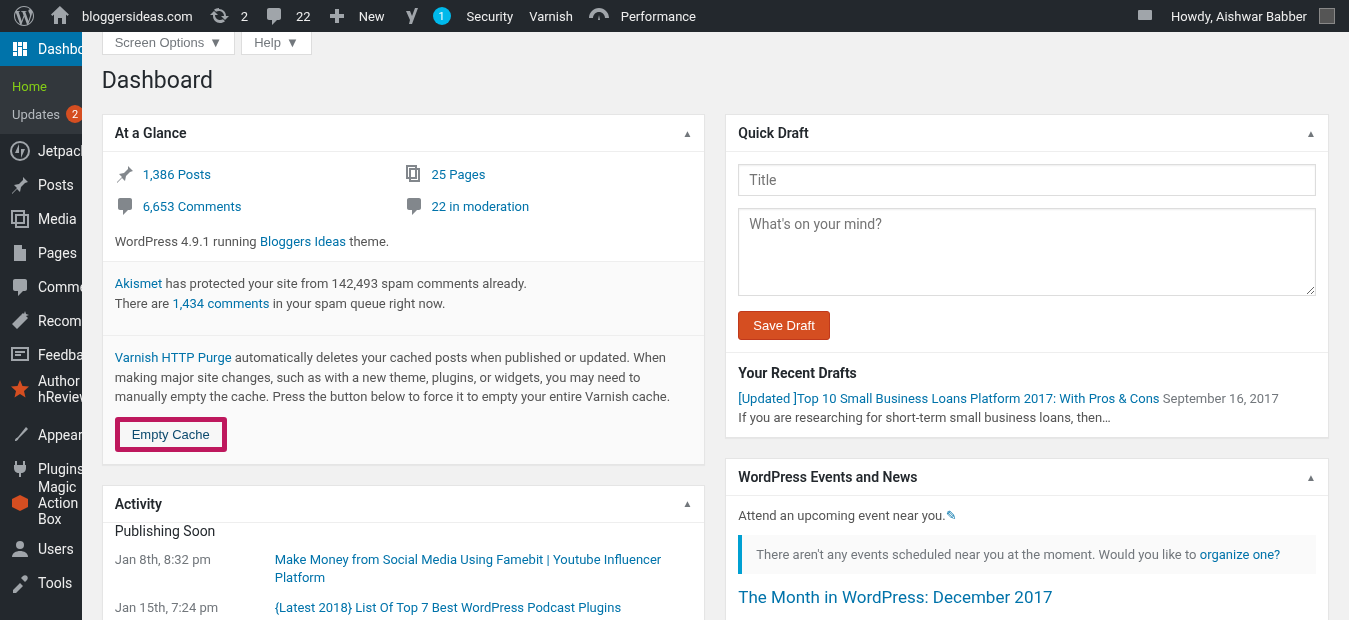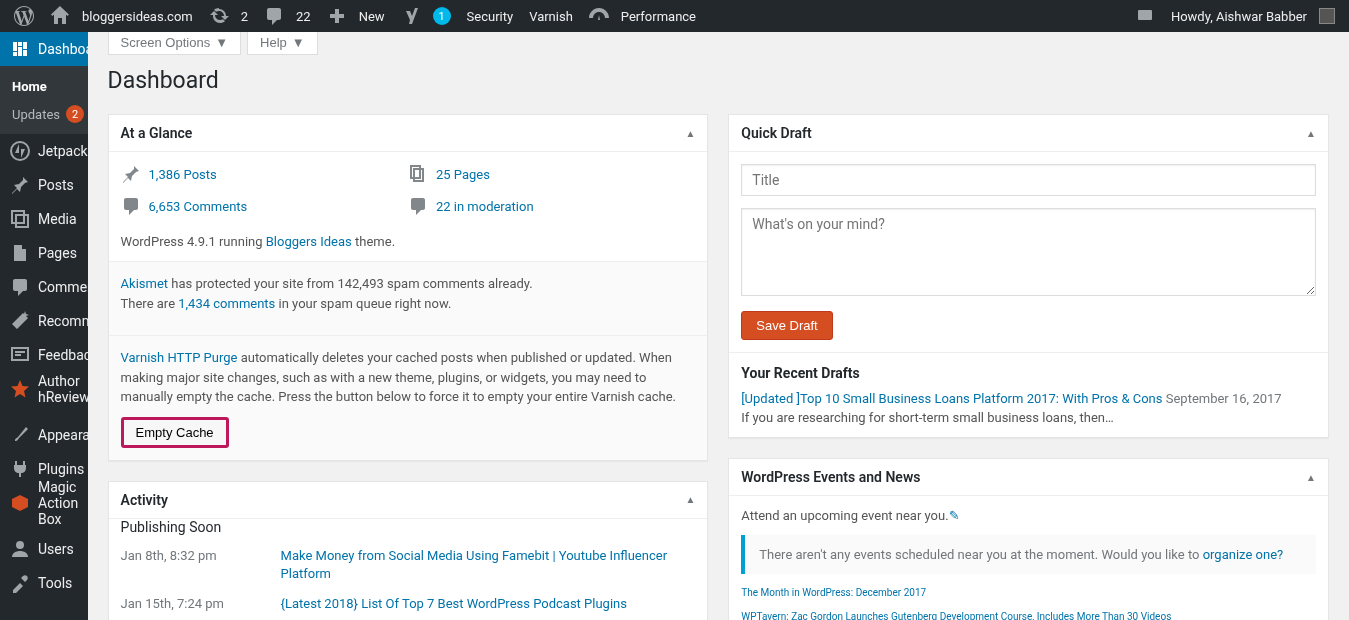--- a/index.html
+++ b/index.html
@@ -14,21 +14,21 @@
 .ab-badge{background:#00b9eb;color:#fff;border-radius:10px;min-width:18px;height:18px;display:inline-flex;align-items:center;justify-content:center;font-size:11px;padding:0 5px}
 .avatar{width:16px;height:16px;background:#555;border:1px solid #888}
 
 
 #adminmenu{width:160px;background:#23282d;color:#eee;height:588px;overflow:hidden;font-size:14px}
 .menu-item{display:flex;align-items:center;height:34px;padding:0 10px;color:#eee;gap:8px;position:relative}
 .menu-item.current{background:#0073aa;color:#fff}
 .menu-item.current::after{content:"";position:absolute;right:-8px;top:9px;border:8px solid transparent;border-right-color:#f1f1f1}
 .submenu{background:#32373c;padding:6px 0}
 .submenu .sub{display:flex;align-items:center;height:28px;padding:0 12px;color:#b4b9be;font-size:13px;gap:6px}
-.submenu .sub.current{color:#ffffff;font-weight:700}
+.submenu .sub.current{color:#84cc16;font-weight:400}
 .m-ico{width:20px;height:20px;display:flex;align-items:center;justify-content:center}
 .m-ico svg{fill:#a0a5aa;width:20px;height:20px}
 .menu-item.current .m-ico svg{fill:#fff}
 .count{background:#d54e21;color:#fff;border-radius:10px;min-width:18px;height:18px;display:inline-flex;align-items:center;justify-content:center;font-size:11px;padding:0 5px}
 
 
 #wpbody{margin-left:0;padding:0;height:588px;overflow:auto;background:#f1f1f1}
 #wrap{display:flex}
 #content{flex:1;padding:0 20px 20px 20px}
 .screen-meta{display:flex;gap:6px;margin:0 -20px 0 0}
@@ -44,42 +44,42 @@
 .inside{padding:12px}
 .inside.np{padding:0}
 .sub-block{padding:12px;border-top:1px solid #eee;background:#fafafa;font-size:13px;color:#555}
 .sub-block p{margin-bottom:10px;line-height:1.5}
 
 .glance{display:flex;flex-wrap:wrap;padding:12px 12px 6px}
 .glance .gi{width:50%;display:flex;align-items:center;gap:8px;margin-bottom:12px;color:#0073aa}
 .glance .gi .ico{fill:#82878c;width:20px;height:20px}
 .ver{padding:0 12px 12px;font-size:13px;color:#555}
 
-.button{display:inline-block;padding:5px 12px;border:3px solid #be185d;background:#f7f7f7;border-radius:3px;color:#000000;cursor:pointer;font-size:13px}
+.button{display:inline-block;padding:5px 12px;border:5px solid #be185d;background:#f7f7f7;border-radius:3px;color:#0c4a6e;cursor:pointer;font-size:13px}
 .button-primary{background:#d54e21;border:1px solid #c0391c;color:#fff;border-radius:3px;padding:6px 14px;cursor:pointer;font-size:13px}
 
 input.wide,textarea.wide{width:100%;border:1px solid #ddd;padding:7px 10px;font-size:14px;font-family:inherit;box-shadow:inset 0 1px 2px rgba(0,0,0,.07)}
 textarea.wide{height:88px;resize:vertical;margin-top:12px}
 
 .act-h{padding:0 12px 0;font-size:14px;color:#23282d}
 .act-list{padding:6px 12px 12px}
 .act-row{display:flex;padding:6px 0;font-size:13px;line-height:1.4}
 .act-date{width:160px;color:#72777c}
 .act-title{flex:1;color:#0073aa}
 
 .drafts{padding:12px;border-top:1px solid #eee}
 .drafts h3{font-size:14px;font-weight:700;color:#23282d;margin-bottom:10px}
 .dr-row{font-size:13px;margin-bottom:4px}
 .dr-date{color:#72777c}
 .dr-ex{color:#555;font-size:13px}
 
 .ev-head{padding:12px;font-size:13px;color:#555;display:flex;align-items:center;gap:0}
 .ev-none{padding:12px 12px 12px 14px;border-left:4px solid #00a0d2;font-size:13px;color:#72777c;background:#fafafa;margin:0 12px 12px}
 .news{padding:0 12px 12px}
-.news .nw{margin-bottom:10px;font-size:10px;line-height:1.4}
+.news .nw{margin-bottom:10px;font-size:17px;line-height:1.4}
 </style>
 </head>
 <body>
 
 <div id="adminbar">
   <div class="left">
     <a class="ab-item">
         <span class="ab-ico">
           <svg viewBox="0 0 20 20">
             <path d="M10 0C4.5 0 0 4.5 0 10s4.5 10 10 10 10-4.5 10-10S15.5 0 10 0zM1 10c0-1.3.3-2.5.8-3.6l4.3 11.8C3.1 16.8 1 13.6 1 10zm9 9c-.9 0-1.7-.1-2.5-.4l2.7-7.8 2.8 7.6c0 .1 0 .1.1.1-1 .3-2 .5-3.1.5zm1.2-13.2c.5 0 1-.1 1-.1.5-.1.4-.8-.1-.7 0 0-1.4.1-2.3.1-.8 0-2.3-.1-2.3-.1-.5-.1-.5.7-.1.7 0 0 .5.1.9.1l1.3 3.7L7.7 15 4.6 5.8c.5 0 1-.1 1-.1.5-.1.4-.8-.1-.7 0 0-1.4.1-2.3.1h-.6C4.2 2.7 6.9 1 10 1c2.3 0 4.4.9 6 2.3h-.1c-.9 0-1.5.8-1.5 1.6 0 .7.4 1.4.9 2.1.3.6.7 1.3.7 2.4 0 .7-.3 1.6-.7 2.8l-.8 2.8-3.3-9.2zm3.3 12.1l2.8-7.9c.5-1.3.7-2.3.7-3.2 0-.3 0-.6-.1-.9.7 1.2 1.1 2.7 1.1 4.2 0 3.3-1.8 6.1-4.5 7.8z"></path>

